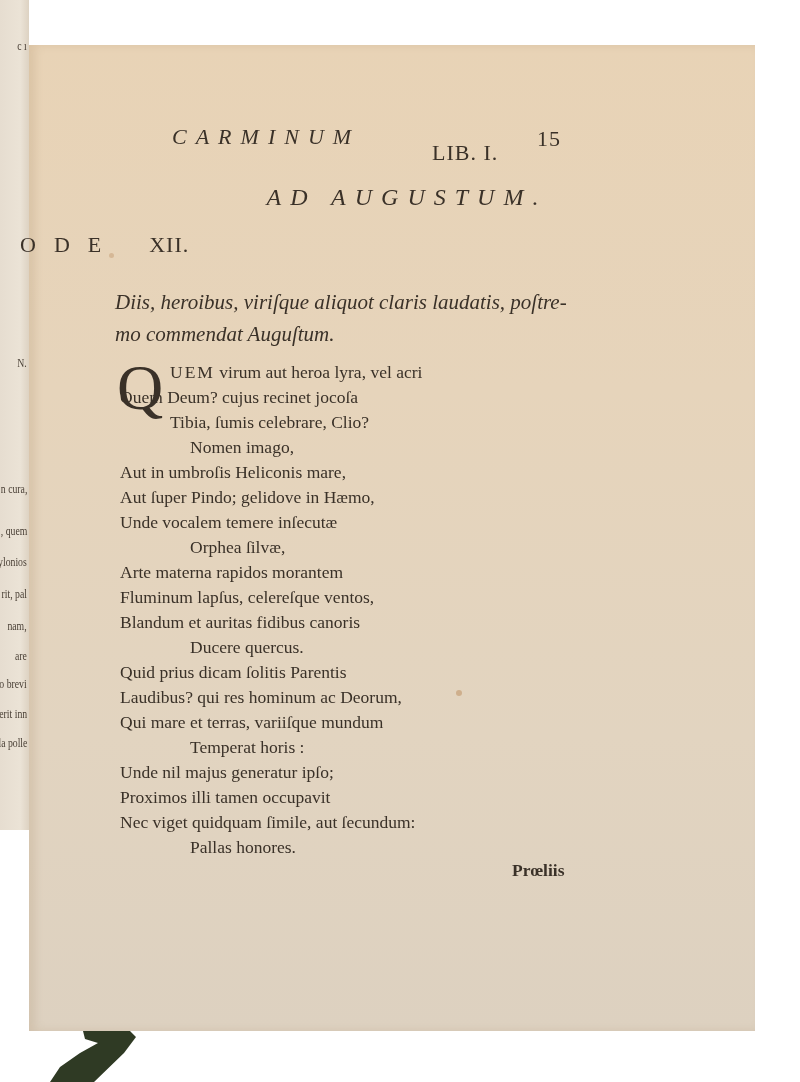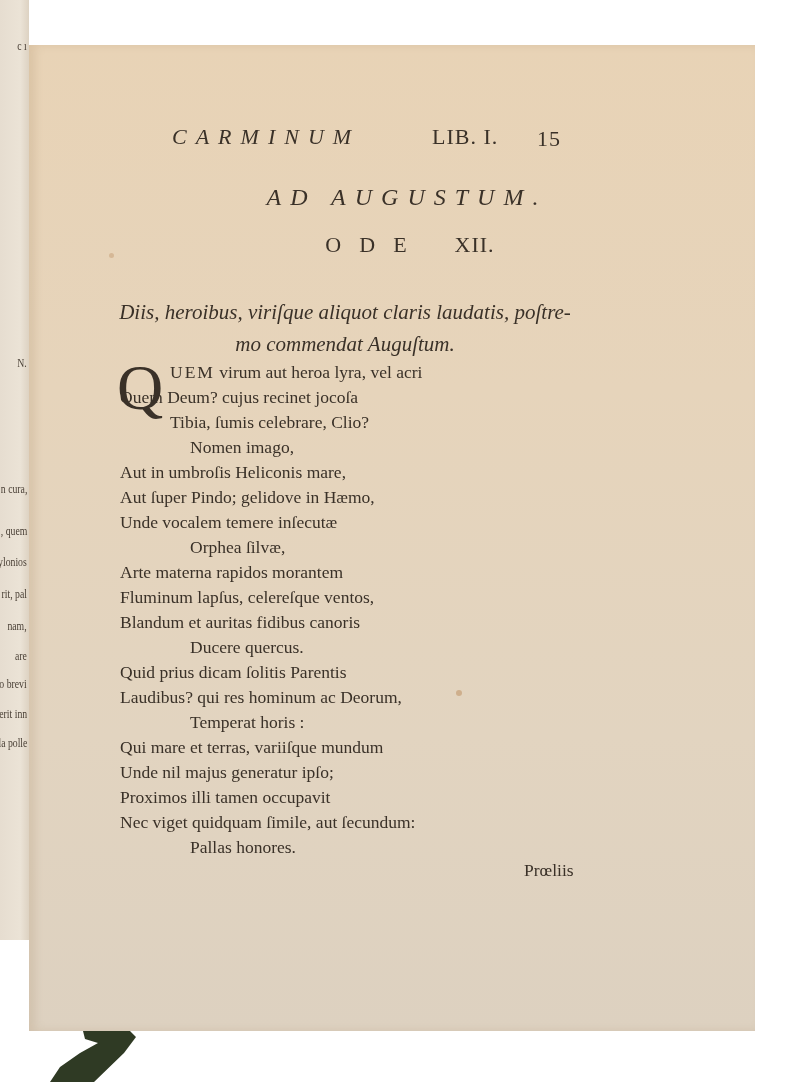--- a/index.html
+++ b/index.html
@@ -3,68 +3,68 @@
 <meta charset="utf-8">
 <style>
   html, body { margin: 0; padding: 0; }
   body {
     width: 800px; height: 1082px; position: relative; overflow: hidden;
     background: #ffffff;
     font-family: "Liberation Serif", "DejaVu Serif", serif;
     color: #3a3128;
   }
   .left-page {
-    position: absolute; left: 0; top: 0; width: 29px; height: 940px;
+    position: absolute; left: 0; top: 0; width: 29px; height: 830px;
     background: linear-gradient(to right, #e6ddd0 0%, #ebe3d6 70%, #ddd2c2 100%);
     overflow: hidden;
   }
   .left-frag {
     position: absolute; right: 2px; font-size: 13px; color: #4a4036;
     white-space: nowrap; transform: scaleX(0.75); transform-origin: right center;
   }
   .page {
     position: absolute; left: 29px; top: 45px; width: 726px; height: 986px;
     background: linear-gradient(180deg, #e8d3b6 0%, #e6d4bb 35%, #e2d4c0 70%, #ddd1c0 100%);
     box-shadow: inset 6px 0 8px rgba(160,130,90,0.18);
   }
   .ribbon {
     position: absolute; left: 50px; top: 1031px; width: 86px; height: 51px;
   }
   .running-head {
     position: absolute; top: 124px; left: 172px; width: 390px;
     font-size: 22px; letter-spacing: 1px;
   }
   .running-head .it { font-style: italic; letter-spacing: 9px; }
-  .running-head .lib { position: absolute; left: 260px; top: 0; letter-spacing: 1px; }
+  .running-head .lib { position: absolute; left: 260px; top: 16px; letter-spacing: 1px; }
   .running-head .folio { position: absolute; left: 365px; top: 2px; font-size: 22px; }
   .title {
     position: absolute; top: 184px; left: 0; width: 800px; text-align: center;
     font-size: 24px; font-style: italic; letter-spacing: 9px; padding-left: 14px; box-sizing: border-box;
   }
   .ode {
-    position: absolute; top: 232px; left: 0; width: 800px; text-align: center;
+    position: absolute; top: 232px; left: 0; width: 800px; 
     font-size: 22px; letter-spacing: 1px; padding-left: 20px; box-sizing: border-box;
   }
   .ode .sp { display: inline-block; width: 30px; }
   .argument {
-    position: absolute; top: 296px; left: 115px; width: 460px; text-align: center;
+    position: absolute; top: 286px; left: 115px; width: 460px; text-align: left;
     font-size: 21px; font-style: italic; line-height: 32px;
   }
   .poem { position: absolute; top: 360px; left: 120px; width: 460px; }
   .line {
     height: 25px; line-height: 25px; font-size: 17.5px; white-space: nowrap;
   }
   .line.indent { padding-left: 70px; }
   .line.first { padding-left: 50px; }
   .dropcap {
     position: absolute; left: -3px; top: -4px; font-size: 64px; line-height: 64px;
   }
   .smallcaps { letter-spacing: 2px; }
   .catchword {
-    position: absolute; top: 860px; left: 524px; font-size: 17.5px;
+    position: absolute; top: 860px; left: 512px; font-size: 17.5px; font-weight: bold;
   }
   .spot { position: absolute; border-radius: 50%; background: #c9a57f; }
 </style>
 </head>
 <body>
 
 <div class="left-page">
   <div class="left-frag" style="top:38px">c ı</div>
   <div class="left-frag" style="top:355px">N.</div>
   <div class="left-frag" style="top:481px">n cura,</div>
@@ -113,21 +113,21 @@
   <div class="line">Aut in umbroſis Heliconis mare,</div>
   <div class="line">Aut ſuper Pindo; gelidove in Hæmo,</div>
   <div class="line">Unde vocalem temere inſecutæ</div>
   <div class="line indent">Orphea ſilvæ,</div>
   <div class="line">Arte materna rapidos morantem</div>
   <div class="line">Fluminum lapſus, celereſque ventos,</div>
   <div class="line">Blandum et auritas fidibus canoris</div>
   <div class="line indent">Ducere quercus.</div>
   <div class="line">Quid prius dicam ſolitis Parentis</div>
   <div class="line">Laudibus? qui res hominum ac Deorum,</div>
+  <div class="line">Qui mare et terras, variiſque mundum</div>
   <div class="line indent">Temperat horis :</div>
-  <div class="line">Qui mare et terras, variiſque mundum</div>
   <div class="line">Unde nil majus generatur ipſo;</div>
   <div class="line">Proximos illi tamen occupavit</div>
   <div class="line">Nec viget quidquam ſimile, aut ſecundum:</div>
   <div class="line indent">Pallas honores.</div>
 </div>
 
 <div class="catchword">Prœliis</div>
 
 </body></html>

